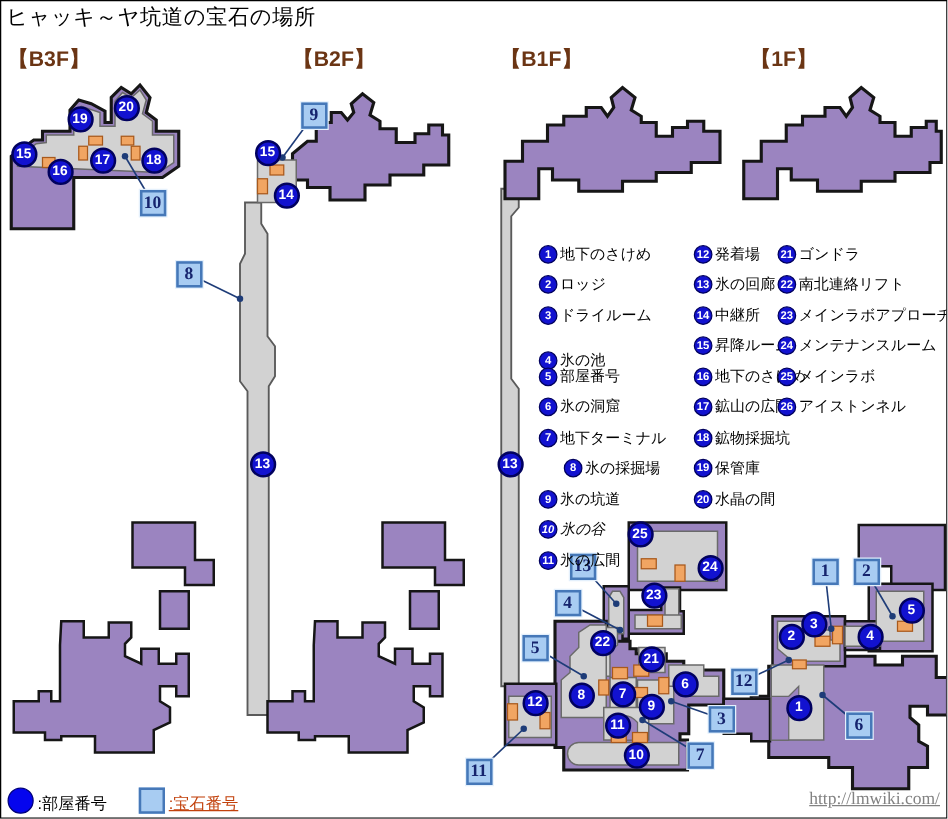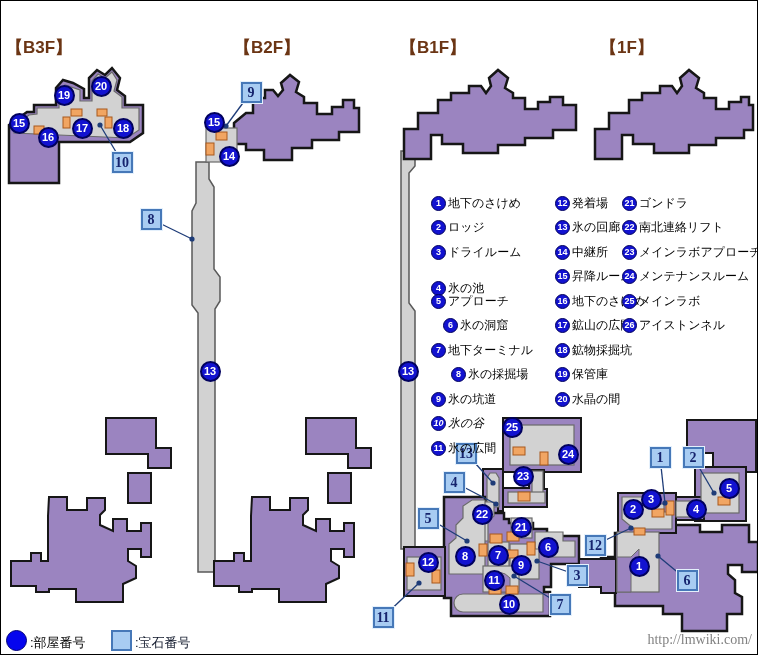--- a/index.html
+++ b/index.html
@@ -46,30 +46,32 @@
   .legend-text{display:inline-block;vertical-align:middle;}
   .footer-swatch-circle{
     position:absolute;left:5px;top:629px;width:21px;height:21px;border-radius:50%;
     background:#0505EE;border:1px solid #00007a;box-sizing:border-box;
   }
   .footer-label-room{position:absolute;left:29px;top:633px;font-size:13px;color:#000;}
   .footer-swatch-square{
     position:absolute;left:110px;top:629px;width:21px;height:21px;box-sizing:border-box;
     background:var(--square);border:2px solid #4678B8;
   }
-  .footer-label-gem{position:absolute;left:134px;top:633px;font-size:13px;color:#0f172a;}
+  .footer-label-gem{position:absolute;left:134px;top:633px;font-size:13px;color:#c2410c;text-decoration:underline;}
   .site-url{
     position:absolute;right:5px;top:631px;font-size:14px;color:#828282;
     font-family:"Liberation Serif",serif;
+    text-decoration:underline;
   }
 </style>
 </head>
 <body>
 
 <div class="page">
+  <div class="title">ヒャッキ～ヤ坑道の宝石の場所</div>
   <div id="floor-labels">
       <div class="floor-label" style="left: 5px;">【B3F】</div>
       <div class="floor-label" style="left: 205px; margin-left: 28px;">【B2F】</div>
       <div class="floor-label" style="left: 399px;">【B1F】</div>
       <div class="floor-label" style="left: 599px;">【1F】</div>
     </div>
 
   <svg id="map-svg" width="758" height="655" viewBox="0 0 758 655">
     <defs>
       <path id="blob-small" d="M105,417 H155 V447 H170 V467 H147 V453 H105 Z M127,472 H150 V502 H127 Z"></path>
@@ -226,22 +228,22 @@
       <div class="mk-square" style="left: 648.5px; top: 445.5px;">1</div>
       <div class="mk-square" style="left: 681.5px; top: 445.5px;">2</div>
       <div class="mk-square" style="left: 583.5px; top: 533.5px;">12</div>
       <div class="mk-square" style="left: 675.5px; top: 568.5px;">6</div>
     </div>
   <div id="legend">
       <div class="legend-row" style="left: 430px; top: 193.5px;"><span class="legend-dot">1</span><span class="legend-text">地下のさけめ</span></div>
       <div class="legend-row" style="left: 430px; top: 218px;"><span class="legend-dot">2</span><span class="legend-text">ロッジ</span></div>
       <div class="legend-row" style="left: 430px; top: 242.5px;"><span class="legend-dot">3</span><span class="legend-text">ドライルーム</span></div>
       <div class="legend-row" style="left: 430px; top: 267px; margin-top: 12px;"><span class="legend-dot">4</span><span class="legend-text">氷の池</span></div>
-      <div class="legend-row" style="left: 430px; top: 291.5px;"><span class="legend-dot">5</span><span class="legend-text">アプローチ</span></div>
-      <div class="legend-row" style="left: 442px; top: 316px; text-decoration: underline;"><span class="legend-dot">6</span><span class="legend-text">氷の洞窟</span></div>
+      <div class="legend-row" style="left: 430px; top: 291.5px;"><span class="legend-dot">5</span><span class="legend-text">部屋番号</span></div>
+      <div class="legend-row" style="left: 430px; top: 316px; text-decoration: underline;"><span class="legend-dot">6</span><span class="legend-text">氷の洞窟</span></div>
       <div class="legend-row" style="left: 430px; top: 340.5px;"><span class="legend-dot">7</span><span class="legend-text">地下ターミナル</span></div>
       <div class="legend-row" style="left: 430px; top: 365px; margin-left: 20px;"><span class="legend-dot">8</span><span class="legend-text">氷の採掘場</span></div>
       <div class="legend-row" style="left: 430px; top: 389.5px;"><span class="legend-dot">9</span><span class="legend-text">氷の坑道</span></div>
       <div class="legend-row" style="left: 430px; top: 414px; font-style: italic;"><span class="legend-dot">10</span><span class="legend-text">氷の谷</span></div>
       <div class="legend-row" style="left: 430px; top: 438.5px;"><span class="legend-dot">11</span><span class="legend-text">氷の広間</span></div>
       <div class="legend-row" style="left: 554px; top: 193.5px;"><span class="legend-dot">12</span><span class="legend-text">発着場</span></div>
       <div class="legend-row" style="left: 554px; top: 218px;"><span class="legend-dot">13</span><span class="legend-text">氷の回廊</span></div>
       <div class="legend-row" style="left: 554px; top: 242.5px;"><span class="legend-dot">14</span><span class="legend-text">中継所</span></div>
       <div class="legend-row" style="left: 554px; top: 267px;"><span class="legend-dot">15</span><span class="legend-text">昇降ルーム</span></div>
       <div class="legend-row" style="left: 554px; top: 291.5px;"><span class="legend-dot">16</span><span class="legend-text">地下のさけめ</span></div>

